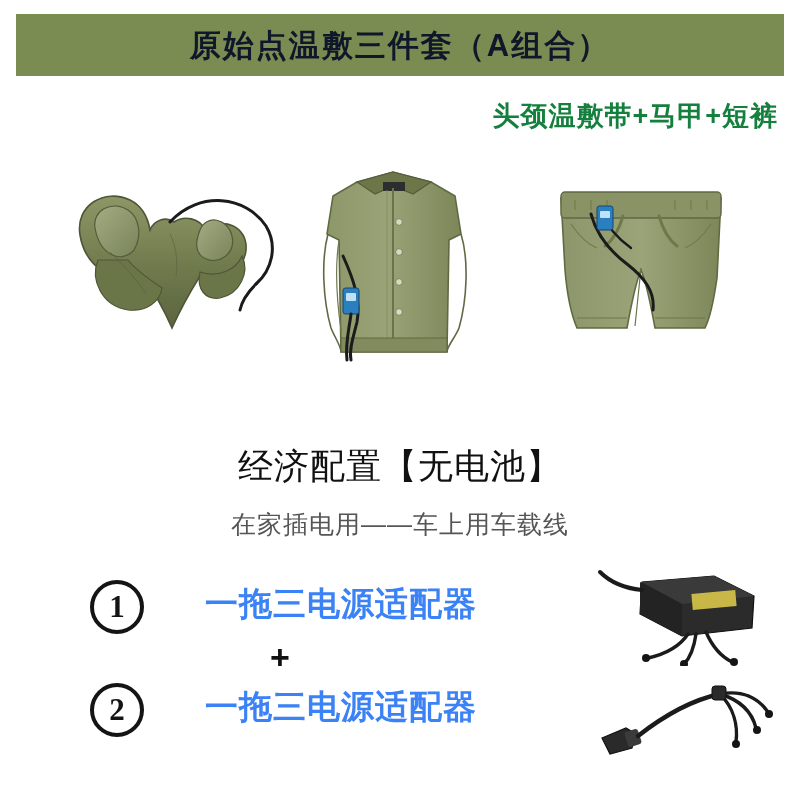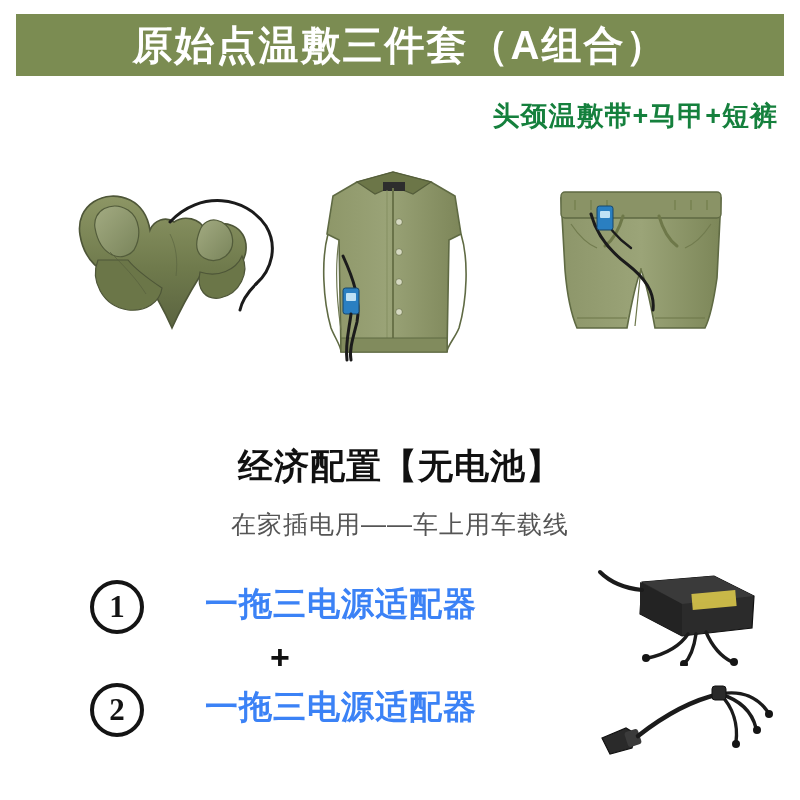--- a/index.html
+++ b/index.html
@@ -26,22 +26,22 @@
     left: 16px;
     top: 14px;
     width: 768px;
     height: 62px;
     background: #7b8c52;
     display: flex;
     align-items: center;
     justify-content: center;
   }
   .banner-title {
-    color: #ffffff;
-    font-size: 40px;
+    color: #0f172a;
+    font-size: 31px;
     font-weight: bold;
     letter-spacing: 2px;
     line-height: 1;
     white-space: nowrap;
   }
 
   .subtitle {
     position: absolute;
     right: 22px;
     top: 98px;
@@ -71,21 +71,21 @@
   .prod-svg { display: block; }
 
   
   .config-title {
     position: absolute;
     left: 0;
     top: 443px;
     width: 800px;
     text-align: center;
     font-size: 35px;
-    font-weight: bold;
+    font-weight: normal;
     color: #111111;
     letter-spacing: 1px;
   }
   .config-sub {
     position: absolute;
     left: 0;
     top: 508px;
     width: 800px;
     text-align: center;
     font-size: 25px;

